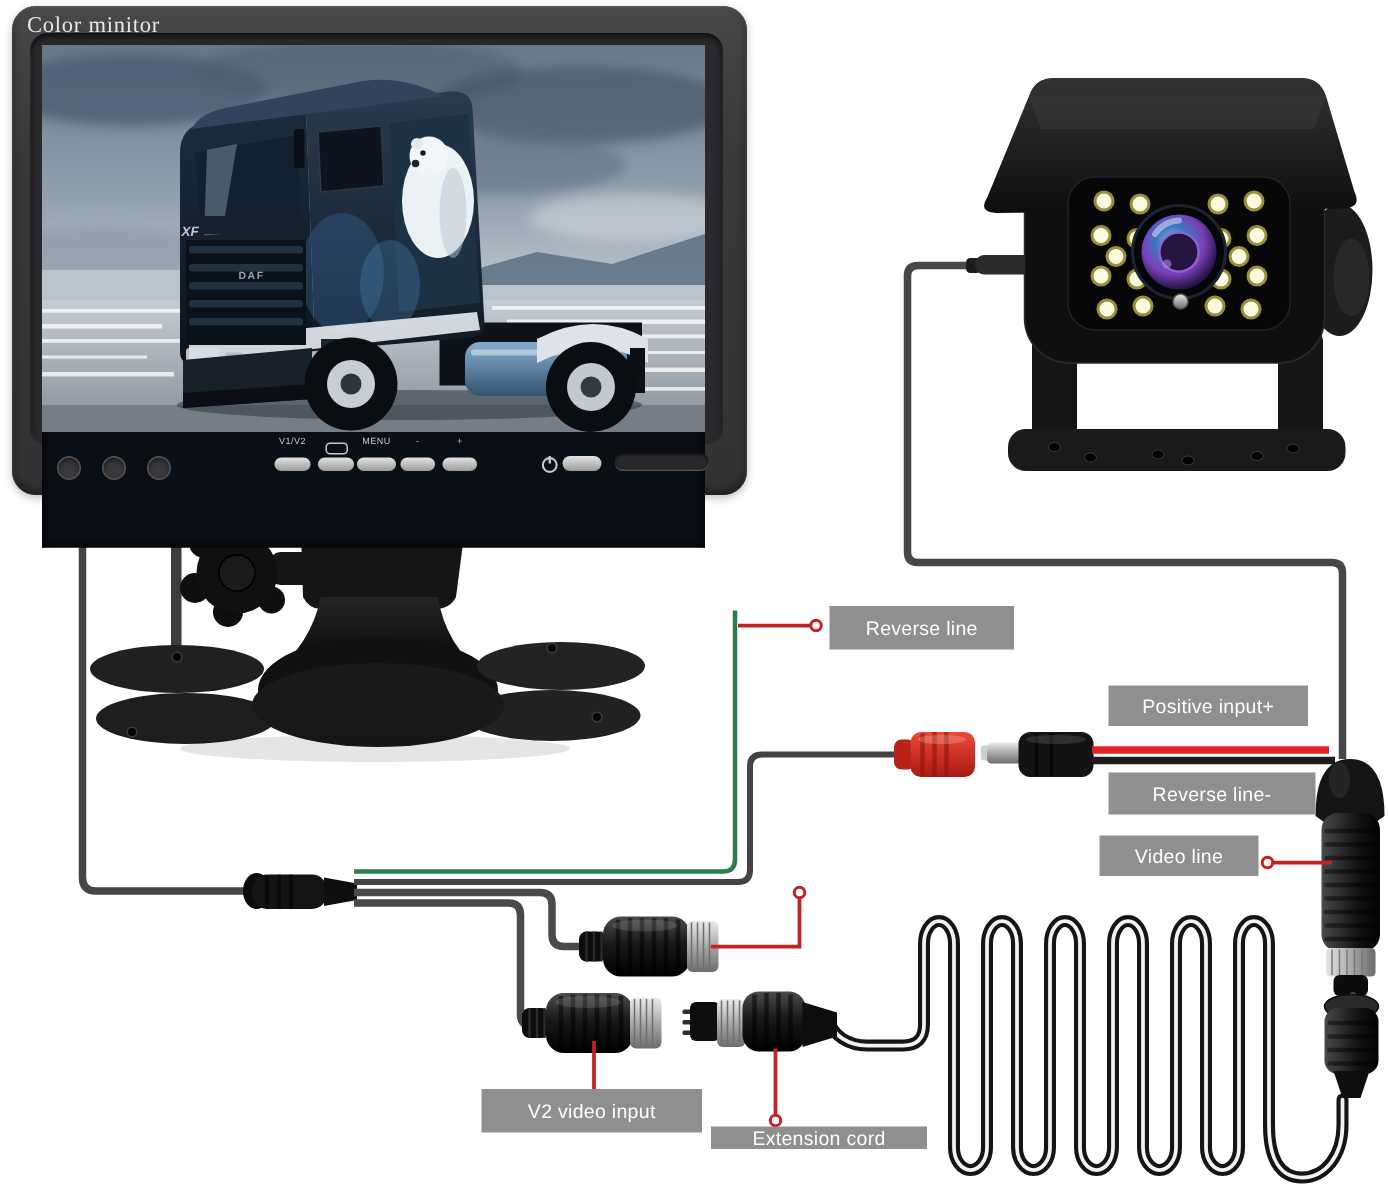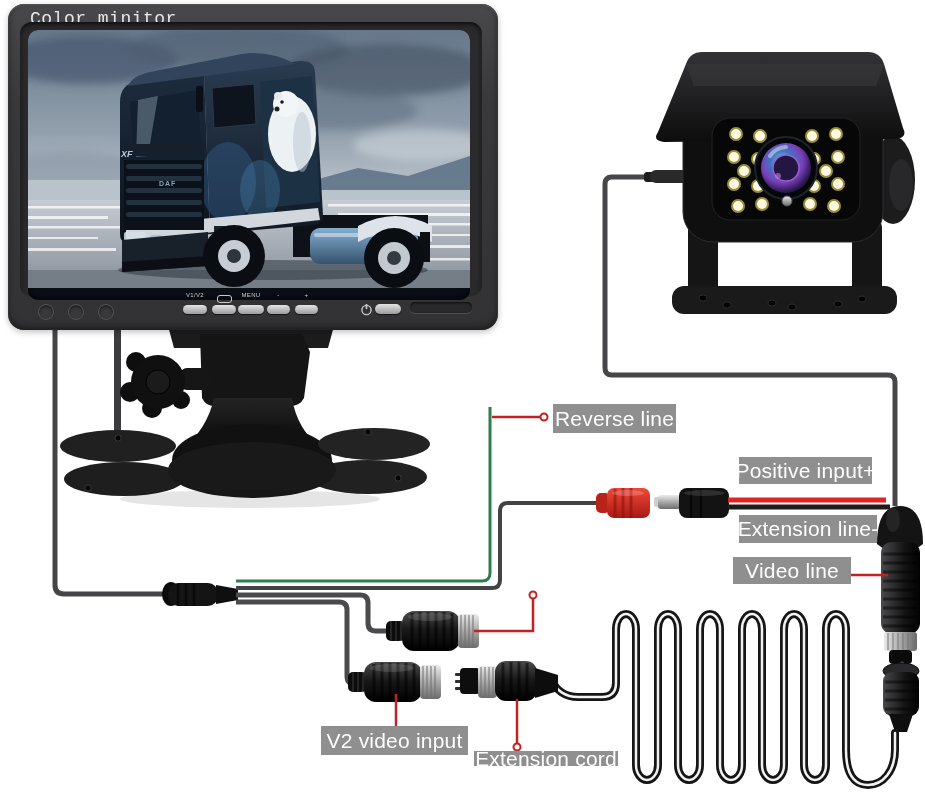--- a/index.html
+++ b/index.html
@@ -2,37 +2,37 @@
 <html><head>
 <meta charset="utf-8">
 <style>
   html,body{margin:0;padding:0;background:#fff;}
   .canvas{position:relative;width:925px;height:792px;background:#ffffff;overflow:hidden;
           font-family:"Liberation Sans",sans-serif;}
   #overlay{position:absolute;left:0;top:0;}
   
   .monitor{position:absolute;left:8px;top:4px;width:490px;height:326px;border-radius:16px;
            background:linear-gradient(#48484a,#39393b 30%,#323234);box-shadow:inset 0 1px 2px #5a5a5c, inset 0 -3px 6px #1c1c1d, 0 2px 6px rgba(0,0,0,.25);}
-  .monitor-title{position:absolute;left:22px;top:5px;font-family:Liberation Mono, monospace;
-           font-size:18px;color:#e8e8e8;letter-spacing:.5px;}
+  .monitor-title{position:absolute;left:10px;top:5px;font-family:Liberation Serif, serif;
+           font-size:15px;color:#e8e8e8;letter-spacing:.5px;}
   .screen-frame{position:absolute;left:12px;top:18px;width:462px;height:276px;border-radius:12px;
            background:#2a2a2c;box-shadow:inset 0 2px 5px #0c0c0d, inset 0 -1px 2px #4c4c4e;}
-  .screen{position:absolute;left:20px;top:26px;width:442px;height:270px;border-radius:10px;
+  .screen{position:absolute;left:20px;top:26px;width:442px;height:335px;border-radius:0;
            background:#0a0f16;overflow:hidden;box-shadow:inset 0 0 8px #000;}
   .ir{position:absolute;top:300px;width:14px;height:14px;border-radius:50%;
       background:#39393b;border:1px solid #525256;box-shadow:inset 0 2px 3px #1f1f20;}
   .pill{position:absolute;top:301px;height:9px;border-radius:5px;
         background:linear-gradient(#e4e4e4,#9b9b9d);box-shadow:0 1px 1px #141415;}
   .btn-label{position:absolute;top:288px;font-size:6px;color:#c9c9cb;text-align:center;letter-spacing:.3px;}
   .loop-icon{position:absolute;top:291px;width:13px;height:6px;border:1.2px solid #c9c9cb;border-radius:3px;}
   .groove{position:absolute;left:402px;top:298px;width:62px;height:11px;border-radius:5px;
           background:#28282a;box-shadow:inset 0 1px 2px #0e0e0f, 0 1px 0 #515154;}
   
   .tag{position:absolute;background:#8f8f8f;color:#fefefe;display:flex;align-items:center;
-       justify-content:center;font-size:21px;letter-spacing:.2px;white-space:nowrap;}
+       justify-content:center;font-size:13px;letter-spacing:.2px;white-space:nowrap;}
 </style>
 </head>
 <body>
 
 <div class="canvas">
 
 <svg id="overlay" width="925" height="792" viewBox="0 0 925 792">
   <defs>
     <linearGradient id="silverG" x1="0" y1="0" x2="0" y2="1">
       <stop offset="0" stop-color="#ececec"></stop>
@@ -406,18 +406,18 @@
   <svg style="position:absolute;left:352px;top:299px" width="13" height="13" viewBox="0 0 13 13">
     <circle cx="6.5" cy="7" r="4.6" fill="none" stroke="#c8c8ca" stroke-width="1.4"></circle>
     <line x1="6.5" y1="1" x2="6.5" y2="6" stroke="#c8c8ca" stroke-width="1.6"></line>
   </svg>
   <div class="pill" style="left:367px;top:300px;width:26px;height:10px"></div>
   <div class="groove"></div>
 </div>
 
 <div class="tag" style="left:553px;top:404px;width:123px;height:29px">Reverse line</div>
 <div class="tag" style="left:739px;top:457px;width:133px;height:27px">Positive input+</div>
-<div class="tag" style="left:739px;top:515px;width:138px;height:28px">Extension line-</div>
-<div class="tag" style="left:733px;top:557px;width:118px;height:27px">Video line</div>
+<div class="tag" style="left:739px;top:515px;width:138px;height:28px">Reverse line-</div>
+<div class="tag" style="left:733px;top:557px;width:106px;height:27px">Video line</div>
 <div class="tag" style="left:321px;top:726px;width:147px;height:29px">V2 video input</div>
 <div class="tag" style="left:474px;top:751px;width:144px;height:15px">Extension cord</div>
 
 </div>
 
 </body></html>

